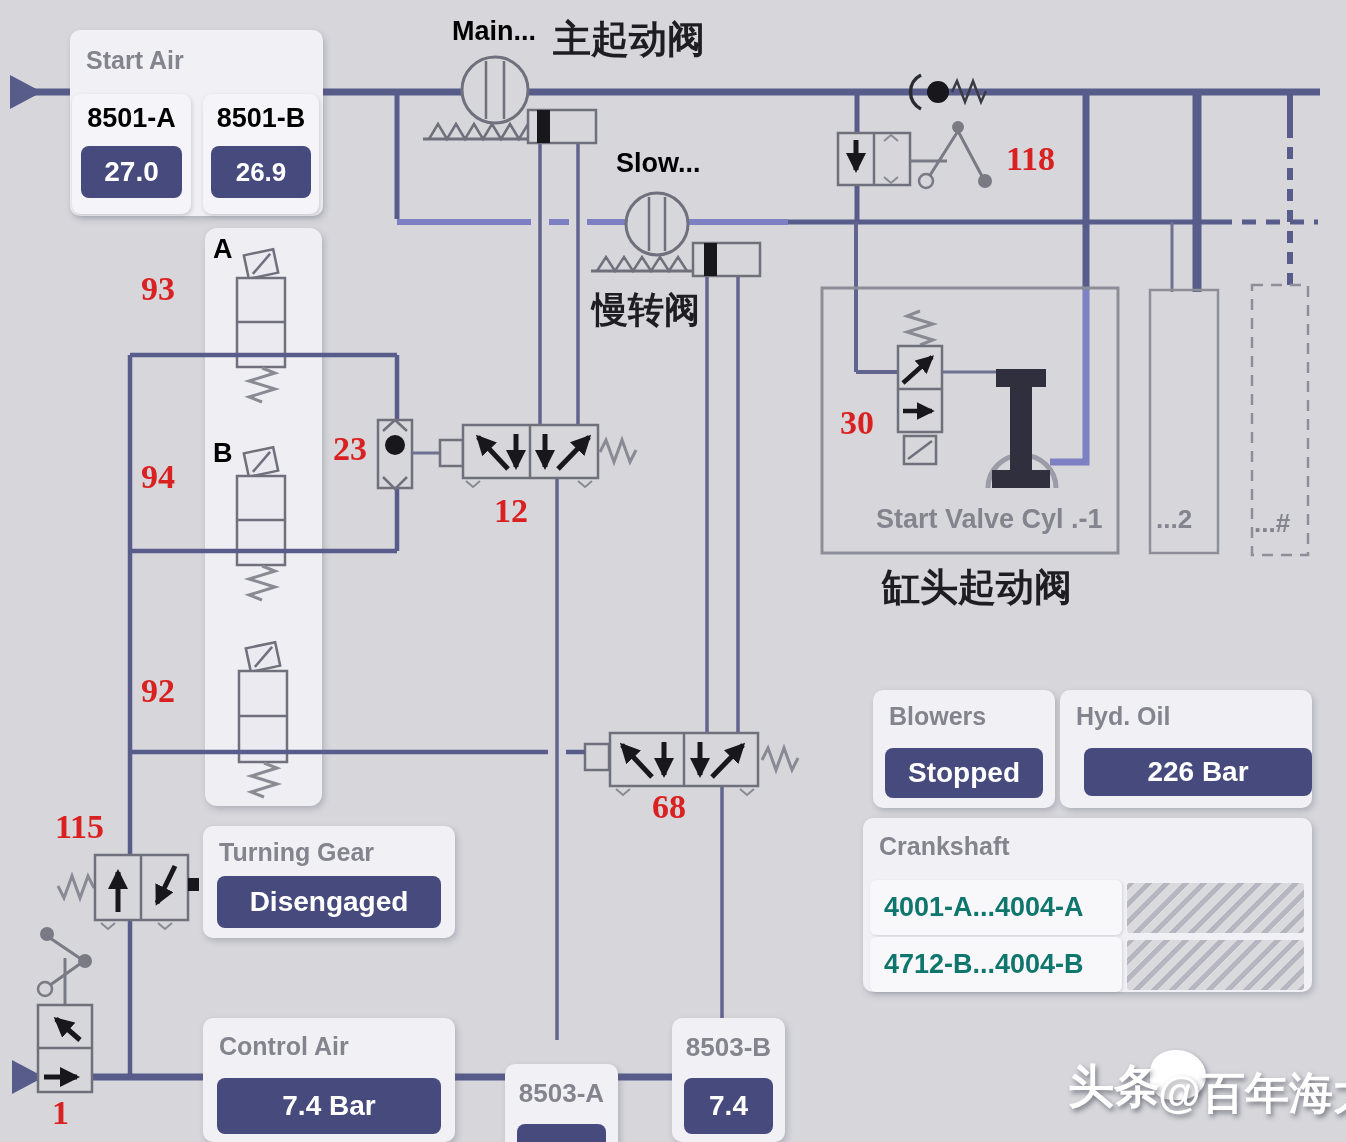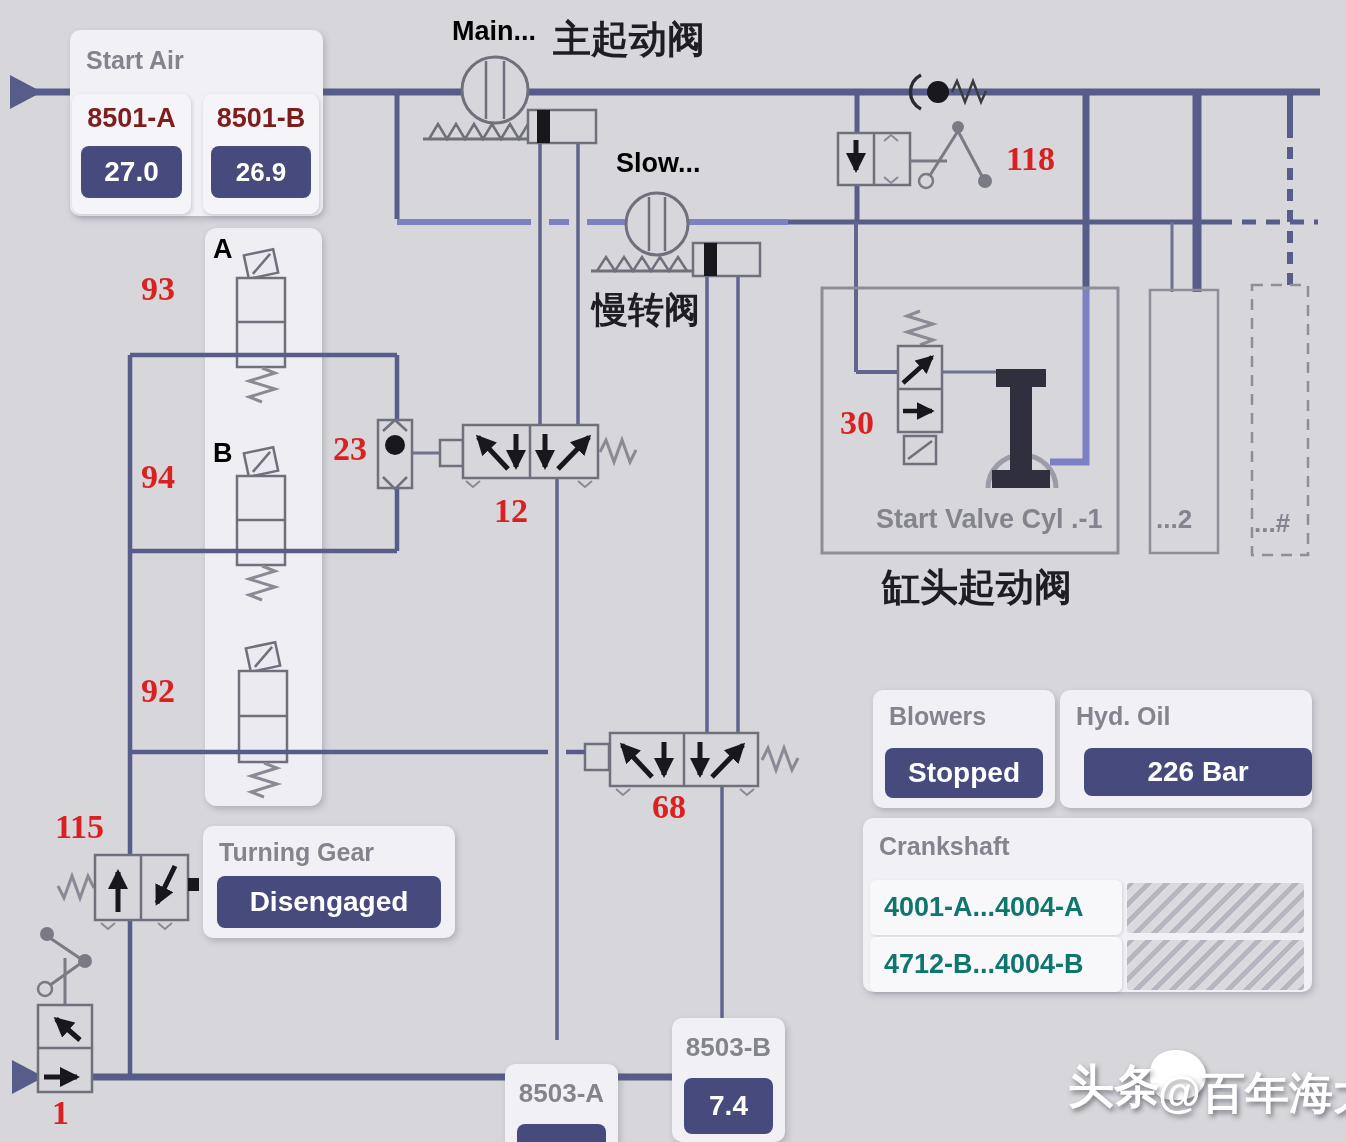--- a/index.html
+++ b/index.html
@@ -9,21 +9,21 @@
   .panel{position:absolute;background:#f1f0f4;border-radius:10px;z-index:3;
     box-shadow:2px 3px 6px rgba(90,90,110,.30);}
   .panel-under{position:absolute;background:#efeef3;border-radius:12px;z-index:1;
     box-shadow:2px 3px 6px rgba(90,90,110,.30);}
   .ptitle{position:absolute;font-weight:bold;color:#84848e;font-size:25px;white-space:nowrap;}
   .navy{position:absolute;background:#464a7c;border-radius:8px;color:#ffffff;
     font-weight:bold;display:flex;align-items:center;justify-content:center;}
   .card{position:absolute;background:#f5f4f8;border-radius:9px;
     box-shadow:1px 2px 4px rgba(90,90,110,.25);}
   .card .glabel{position:absolute;top:9px;left:0;width:100%;text-align:center;
-    font-weight:bold;color:#7f1d1d;font-size:27px;}
+    font-weight:bold;color:#000000;font-size:27px;}
   .redno{position:absolute;z-index:4;color:#d92121;font-family:"Liberation Serif",serif;
     font-weight:bold;font-size:34px;line-height:1;}
   .zh{position:absolute;z-index:4;color:#1d1d22;font-weight:600;white-space:nowrap;}
   .enlbl{position:absolute;z-index:4;color:#000000;font-weight:bold;font-size:27px;white-space:nowrap;}
   .hatch{position:absolute;border-radius:3px;
     background:repeating-linear-gradient(135deg,#b6b6c0 0 5px,#d9d9de 5px 13px);}
   .ckrow{position:absolute;background:#f8f7fa;border-radius:6px;display:flex;align-items:center;
     padding-left:14px;font-weight:bold;font-size:27px;color:#0f766e;box-shadow:1px 1px 3px rgba(90,90,110,.2);}
   #watermark{position:absolute;z-index:5;left:1062px;top:1042px;width:282px;height:92px;}
   #watermark .wm-text{position:absolute;color:#ffffff;font-weight:bold;
@@ -241,20 +241,24 @@
       <div class="glabel">8501-B</div>
       <div class="navy" style="left:8px;top:52px;width:100px;height:52px;font-size:26px;">26.9</div>
     </div>
   </div>
 
   <div class="panel" style="left:203px;top:826px;width:252px;height:112px;">
     <div class="ptitle" style="left:16px;top:12px;">Turning Gear</div>
     <div class="navy" style="left:14px;top:50px;width:224px;height:52px;font-size:28px;">Disengaged</div>
   </div>
 
+  <div class="panel" style="left:203px;top:1018px;width:252px;height:124px;">
+    <div class="ptitle" style="left:16px;top:14px;">Control Air</div>
+    <div class="navy" style="left:14px;top:60px;width:224px;height:56px;font-size:28px;">7.4 Bar</div>
+  </div>
 
   <div class="panel" style="left:505px;top:1064px;width:113px;height:124px;">
     <div class="ptitle" style="left:0;top:14px;width:100%;text-align:center;font-size:26px;">8503-A</div>
     <div class="navy" style="left:12px;top:60px;width:89px;height:56px;font-size:28px;">7.4</div>
   </div>
 
   <div class="panel" style="left:672px;top:1018px;width:113px;height:124px;">
     <div class="ptitle" style="left:0;top:14px;width:100%;text-align:center;font-size:26px;">8503-B</div>
     <div class="navy" style="left:12px;top:60px;width:89px;height:56px;font-size:28px;">7.4</div>
   </div>

